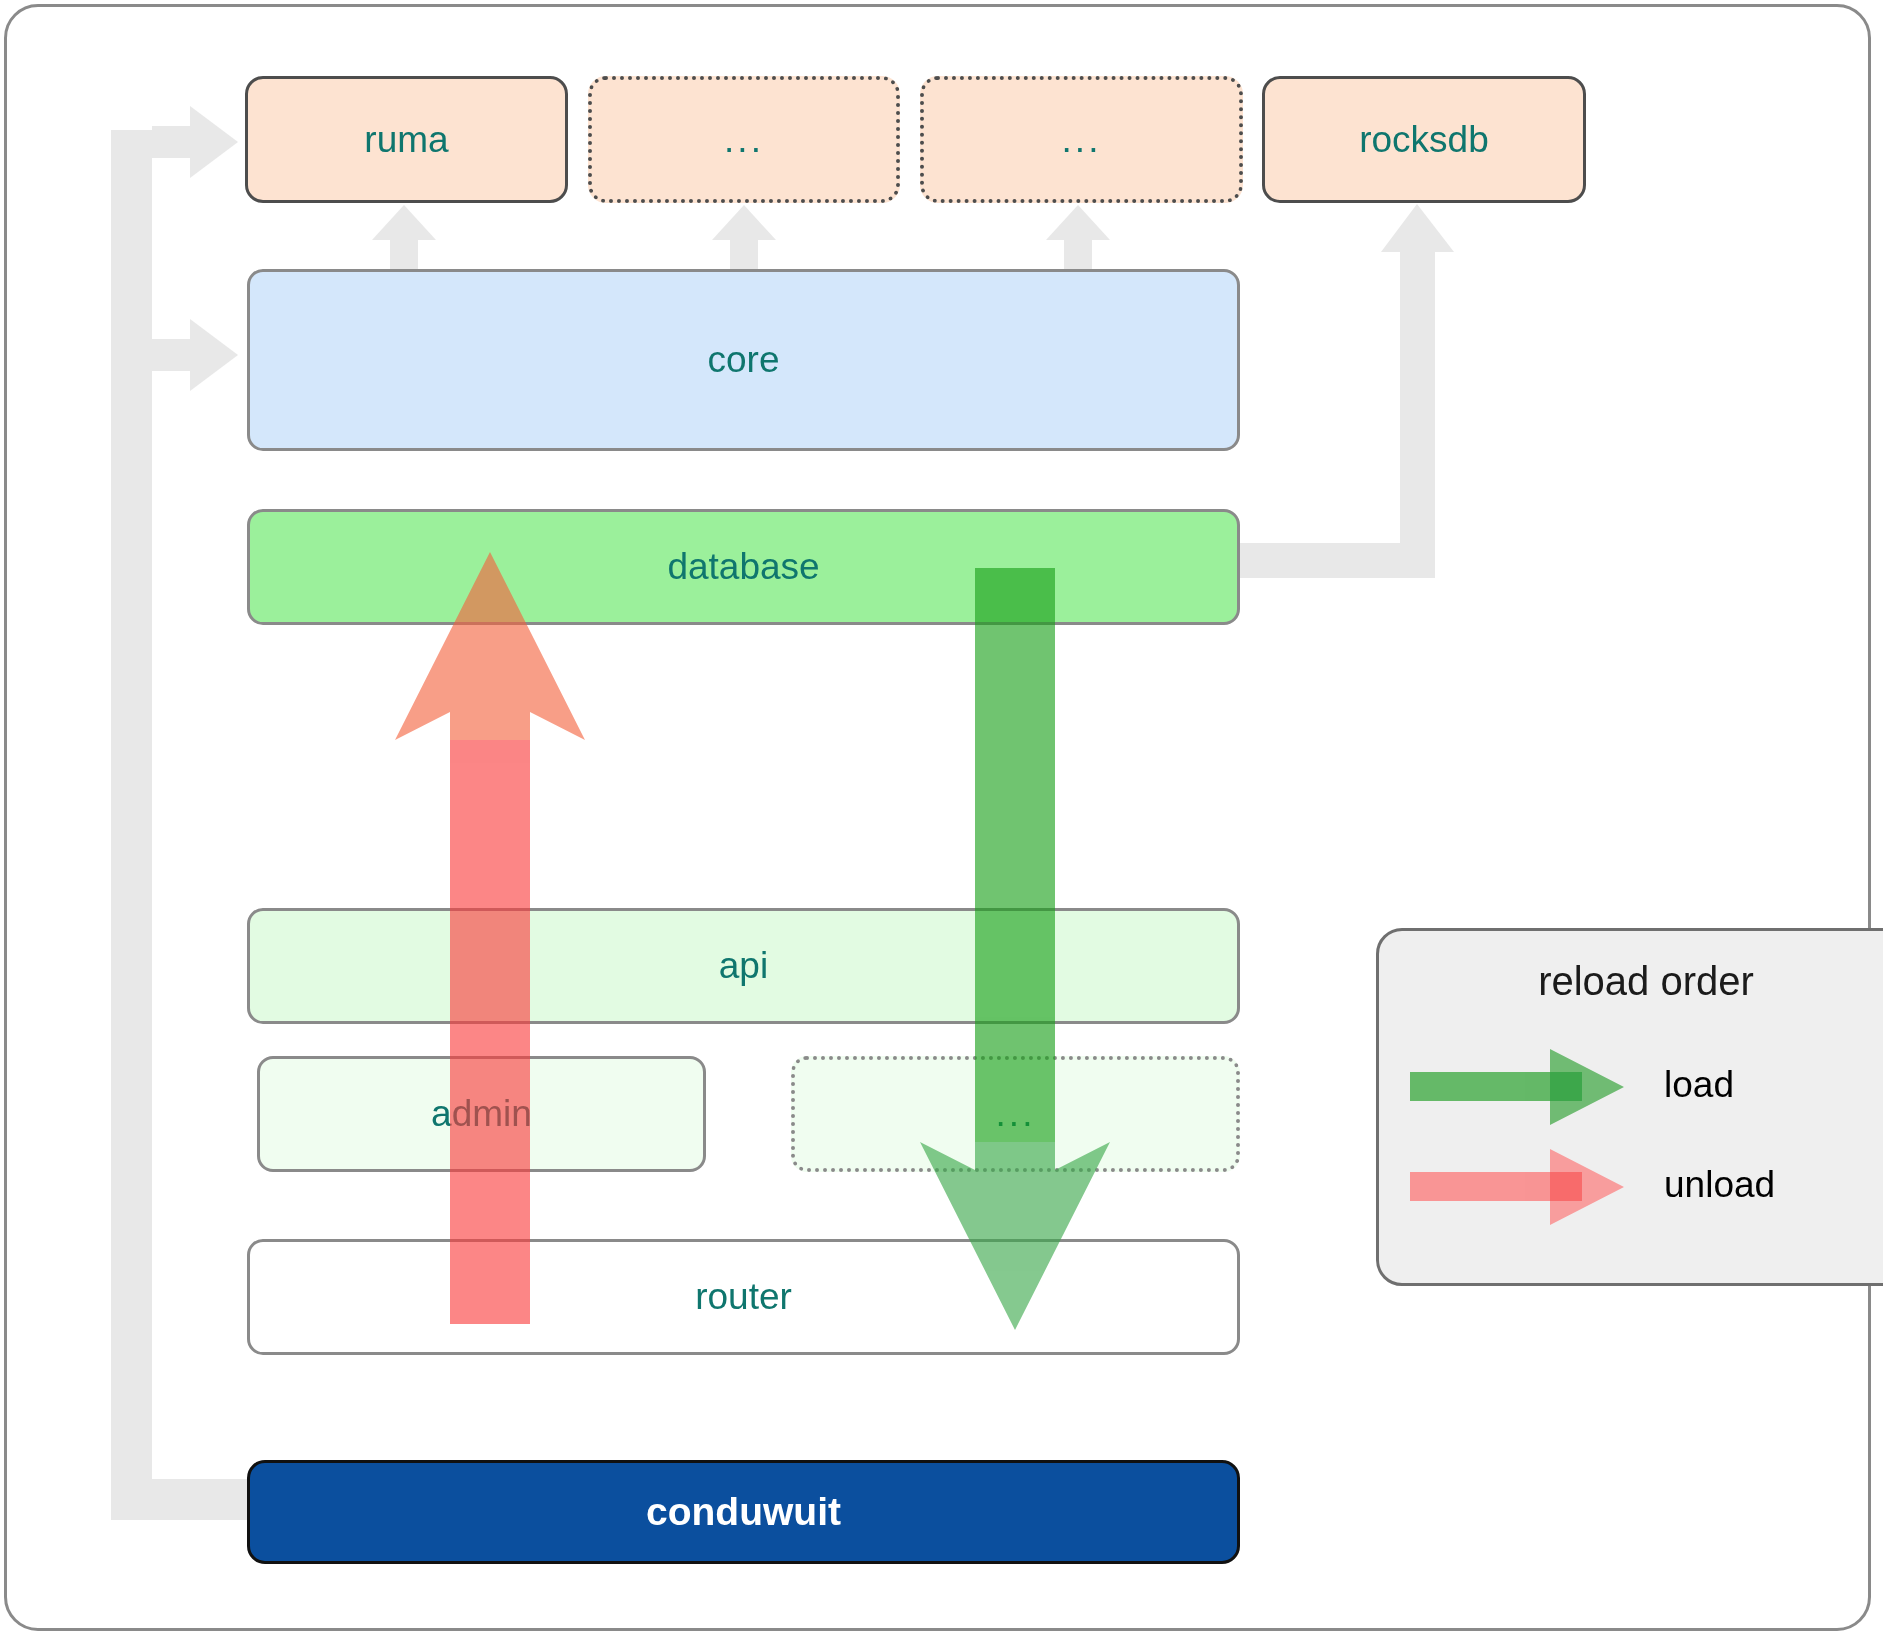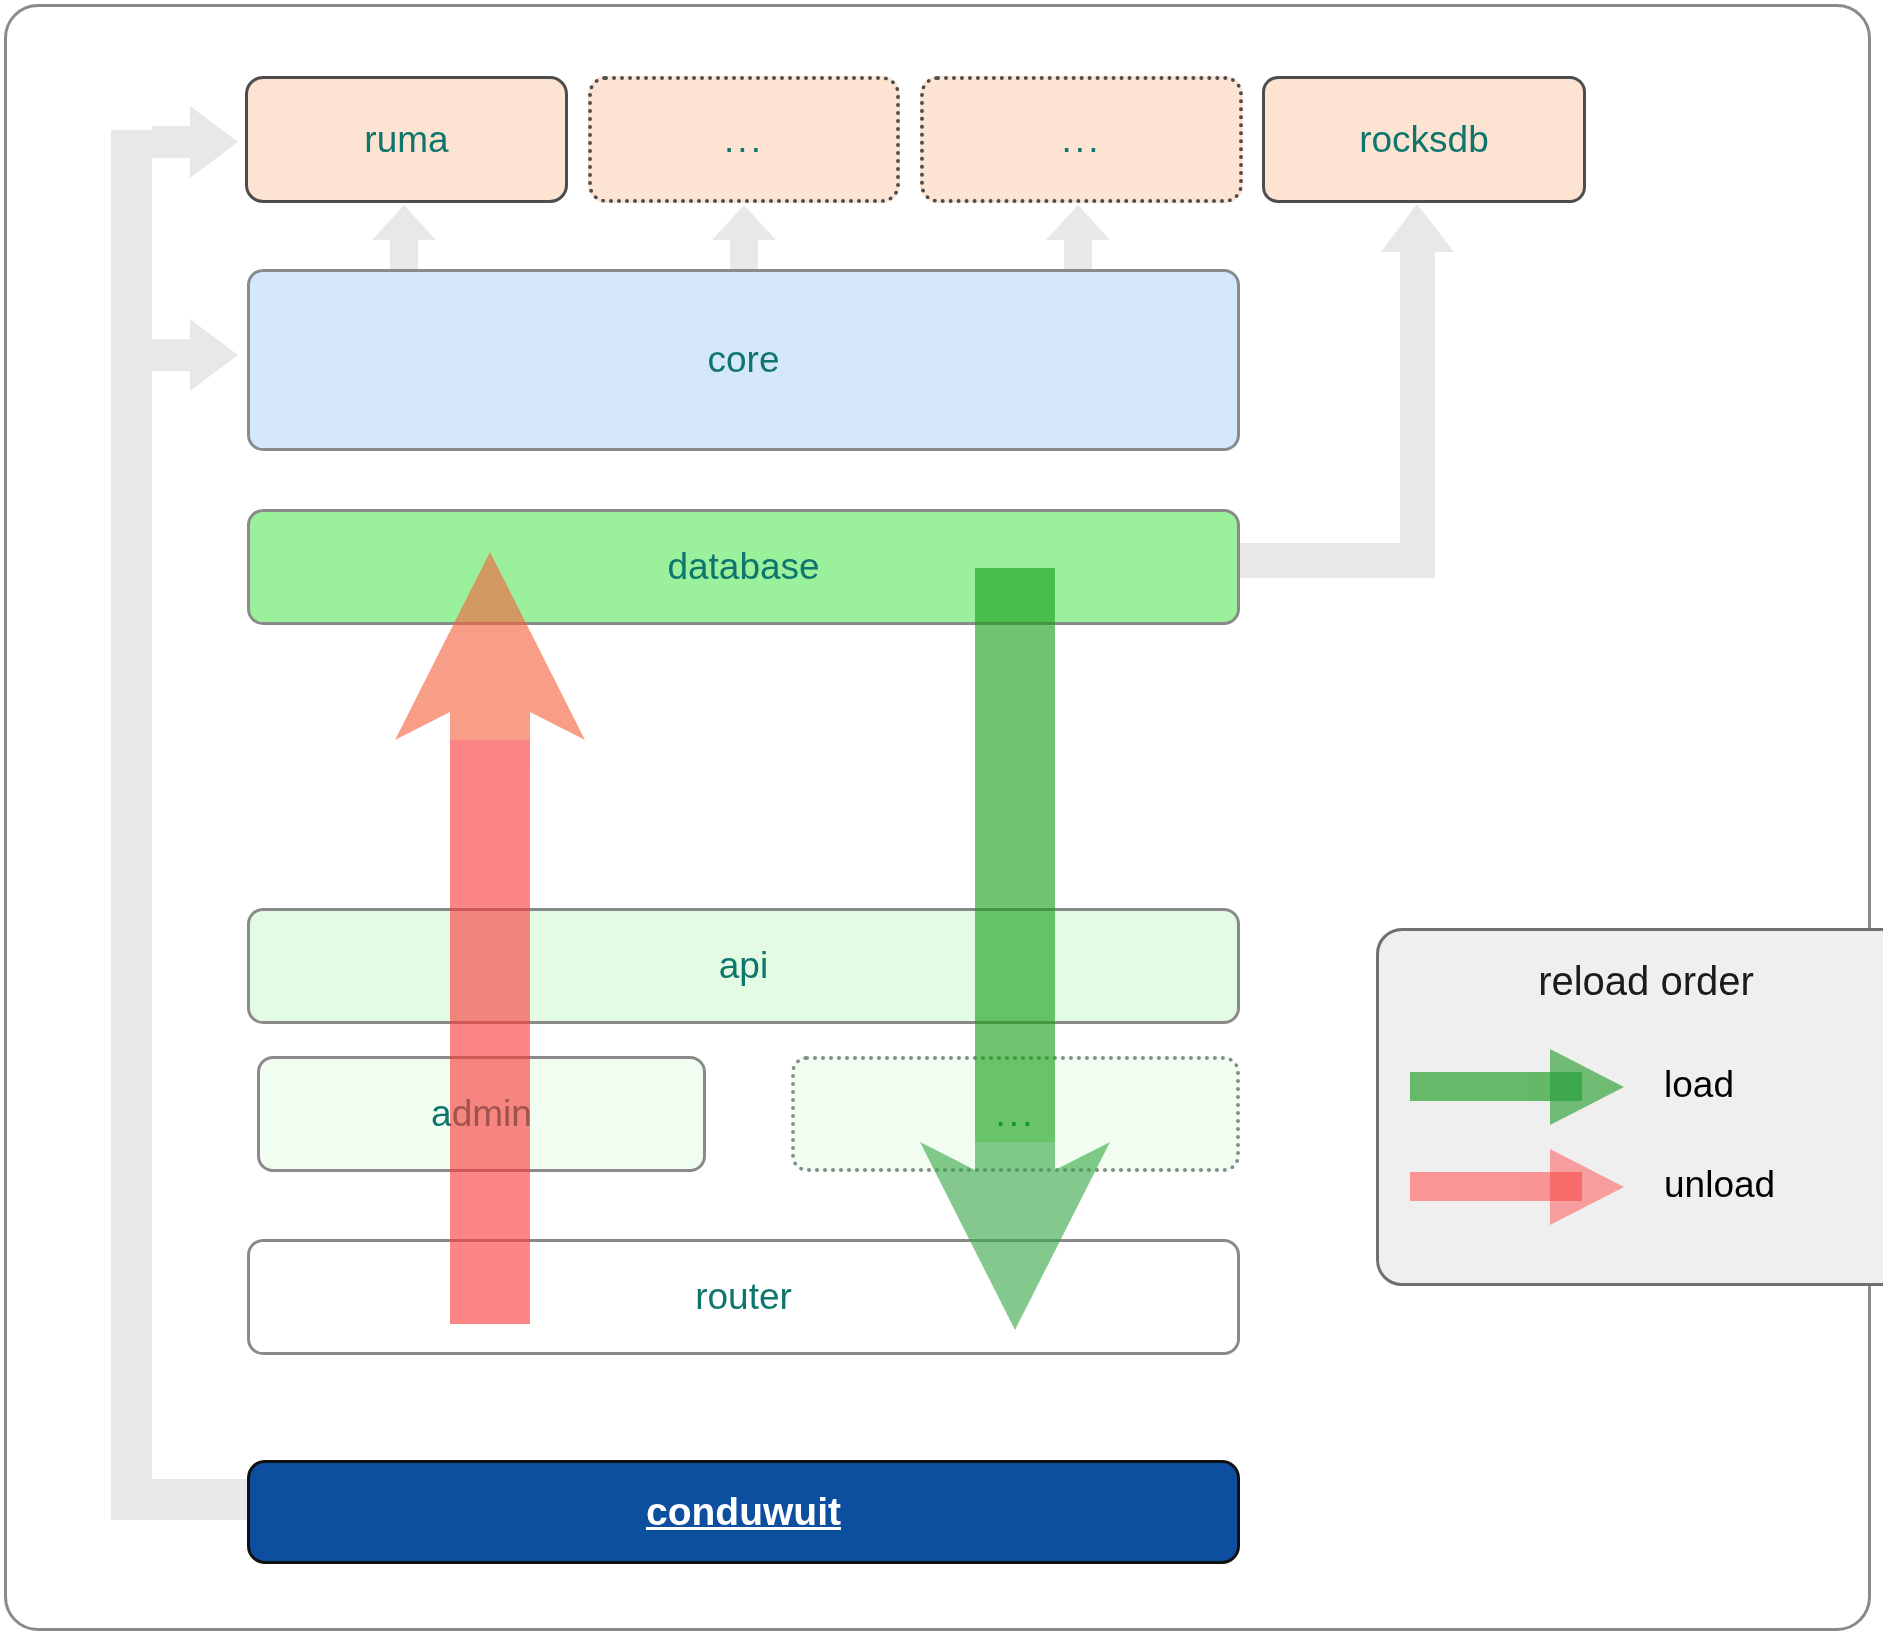--- a/index.html
+++ b/index.html
@@ -76,21 +76,20 @@
     border-width: 4px;
   }
 
   .root-box {
     background: #0b4f9e;
     border: 3px solid #111111;
     border-radius: 18px;
     color: #ffffff;
     font-size: 39px;
     font-weight: 700;
-    text-decoration: underline;
   }
 
   .legend-box {
     position: absolute;
     background: #efefef;
     border: 3px solid #6f6f6f;
     box-sizing: border-box;
   }
   .legend-title {
     position: absolute;
@@ -161,21 +160,21 @@
   </div>
 
   <div class="node pkg dotted" style="left:588px; top:76px; width:312px; height:127px;">
     <span class="dots">...</span>
   </div>
 
   <div class="node pkg dotted" style="left:920px; top:76px; width:323px; height:127px;">
     <span class="dots">...</span>
   </div>
 
-  <div class="node pkg" style="left:1262px; top:76px; width:324px; height:127px;border-radius:16px;">
+  <div class="node pkg" style="left:1262px; top:76px; width:324px; height:127px;">
     <span>rocksdb</span>
   </div>
 
   <div class="node core-box" style="left:247px; top:269px; width:993px; height:182px;">
     <span>core</span>
   </div>
 
   <div class="node layer" style="left:247px; top:509px; width:993px; height:116px; background:#9bf09b;">
     <span>database</span>
   </div>

